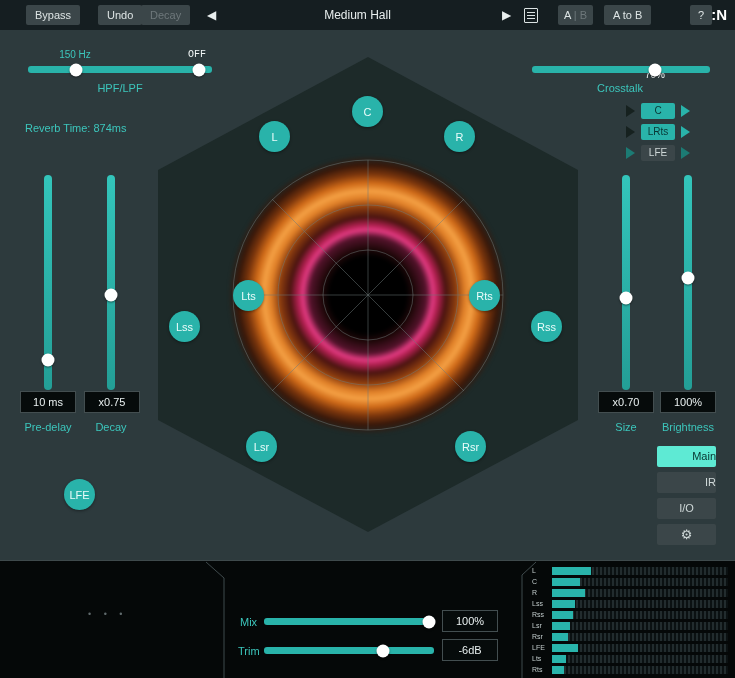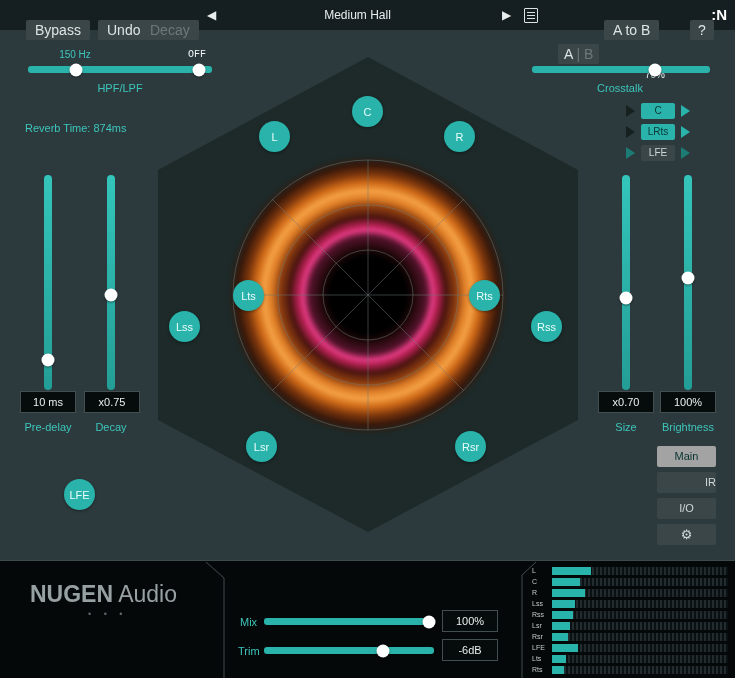--- a/index.html
+++ b/index.html
@@ -3,22 +3,22 @@
 <meta charset="utf-8">
 <title>Paragon</title>
 <style>
   * { margin:0; padding:0; box-sizing:border-box; }
   html,body { background:#1a1a1a; }
   .app { position:relative; width:735px; height:678px; background:#2d3a3d;
          font-family:"Liberation Sans", sans-serif; overflow:hidden; }
 
   
   .topbar { position:absolute; left:0; top:0; width:735px; height:30px; background:#151e21; }
-  .tb-btn { position:absolute; top:20px; height:20px; line-height:20px; background:#3b4649;
-            color:#dde4e4; font-size:14px; border-radius:2px; padding:0 9px; text-align:center; }
+  .tb-btn { position:absolute; top:5px; height:20px; line-height:20px; background:#3b4649;
+            color:#dde4e4; font-size:11px; border-radius:2px; padding:0 9px; text-align:center; }
   .tb-btn .dim, .tb-btn.dim { color:#6e787b; }
   .tb-arrow { position:absolute; top:7px; color:#e8eeee; font-size:12px; line-height:16px; }
   .tb-preset { position:absolute; left:280px; top:8px; width:155px; text-align:center;
                color:#e8eeee; font-size:12px; }
   .tb-menu { position:absolute; left:524px; top:8px; width:14px; height:15px;
              border:1px solid #dce3e3; border-radius:1px; }
   .tb-menu i { position:absolute; left:2px; right:2px; top:3px; height:8px;
                background:repeating-linear-gradient(#dce3e3 0 1px, transparent 1px 3px); }
   .tb-logo { position:absolute; right:8px; top:6px; color:#ffffff; font-size:15px; font-weight:bold; }
 
@@ -60,21 +60,21 @@
           border-left:9px solid #29b3aa; }
   .chev.dark { border-left-color:#16211f; }
   .chev.dim  { border-left-color:#1c7b74; }
   .route-btn { min-width:34px; height:16px; padding:0 4px; font-size:10px; line-height:16px;
                text-align:center; border-radius:2px; background:#29b3aa; color:#083734; }
   .route-btn.gray { background:#3b4649; color:#cfd8d8; }
 
   
   .view-btn { position:absolute; left:657px; width:59px; height:21px; font-size:11px;
               border-radius:2px; text-align:center; line-height:21px; }
-  .view-btn.active { background:#a3a3a3; color:#07332f; }
+  .view-btn.active { background:#5eead4; color:#07332f;text-align:right; }
   .view-btn.idle { background:#3b4649; color:#cfd8d8; }
 
   
   .footer { position:absolute; left:0; top:560px; width:735px; height:118px; background:#050808;
             border-top:1px solid #3f4a4c; }
   .f-lines { position:absolute; left:0; top:0; }
   .brand { position:absolute; left:30px; top:20px; font-size:23px; color:#97a1a2; }
   .brand-main { font-weight:bold; }
   .brand-dots { position:absolute; left:88px; top:48px; color:#5f696b; font-size:9px; letter-spacing:5px; }
   .product { position:absolute; left:44px; top:68px; color:#818b8d; font-size:17px; letter-spacing:7px; }
@@ -94,21 +94,21 @@
   <header class="topbar">
     <div class="tb-btn" style="left:26px">Bypass</div>
     <div class="tb-btn" style="left:98px">Undo</div>
     <div class="tb-btn dim" style="left:141px">Decay</div>
     <div class="tb-arrow" style="left:207px">◀</div>
     <div class="tb-preset">Medium Hall</div>
     <div class="tb-arrow" style="left:502px">▶</div>
     <div class="tb-menu">
         <i></i>
       </div>
-    <div class="tb-btn" style="left:558px; padding:0 6px;margin-top:24px;">
+    <div class="tb-btn" style="left:558px; padding:0 6px;">
       <span>A</span>
       <span class="dim">|</span>
       <span class="dim">B</span>
     </div>
     <div class="tb-btn" style="left:604px">A to B</div>
     <div class="tb-btn" style="left:690px; padding:0 8px;">?</div>
     <div class="tb-logo">:N</div>
   </header>
 
   <div class="hexagon"></div>
@@ -197,24 +197,20 @@
     <span>⚙</span>
   </div>
 
   <footer class="footer">
     <svg class="f-lines" width="735" height="118">
       <g fill="none" stroke="#3f4a4c" stroke-width="1">
         <polyline points="206,1 224,17 224,118"></polyline>
         <polyline points="536,1 522,14 522,118"></polyline>
       </g>
     </svg>
-    <div class="brand">
-      <span class="brand-main">NUGEN</span>
-      <span class="brand-sub">Audio</span>
-    </div>
     <div class="brand-dots">• • •</div>
 
     <div class="teal-label" style="left:240px; top:55px;">Mix</div>
     <div class="hslider" style="left:264px; top:57px; width:170px;">
       <div class="hhandle" style="left:97%;"></div>
     </div>
     <div class="valbox" style="left:442px; top:49px;">100%</div>
 
     <div class="teal-label" style="left:238px; top:84px;">Trim</div>
     <div class="hslider" style="left:264px; top:86px; width:170px;">

